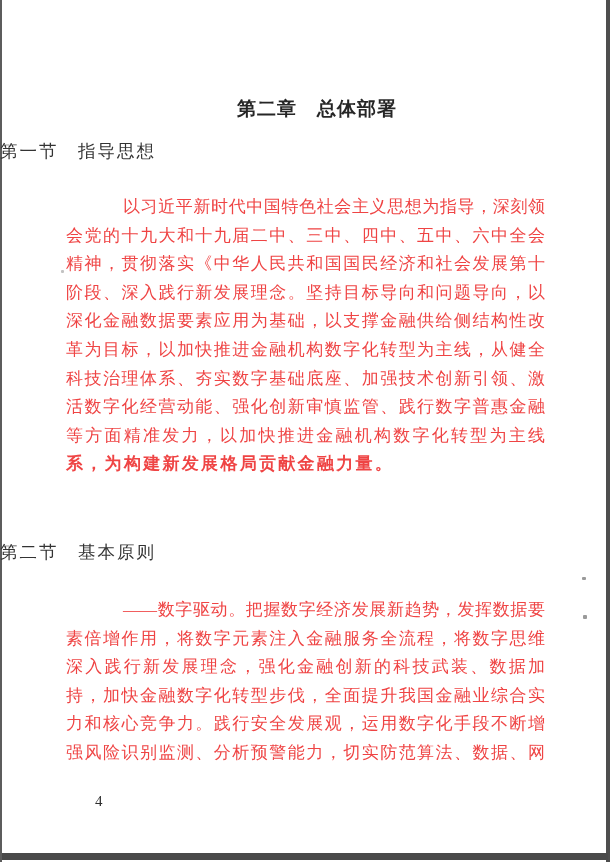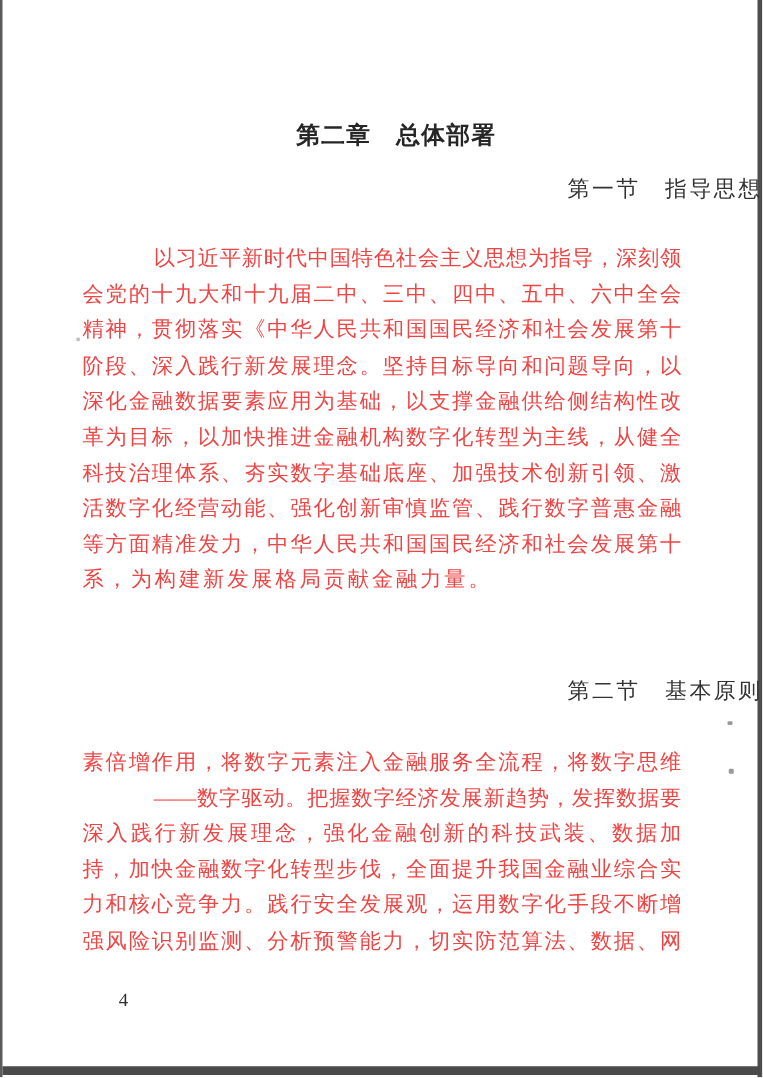--- a/index.html
+++ b/index.html
@@ -61,21 +61,21 @@
     line-height: 24px;
     letter-spacing: 1px;
     color: #262626;
     white-space: pre;
   }
   .section-title {
     position: absolute;
     left: 0;
     width: 610px;
     margin: 0;
-    text-align: right;
+    text-align: left;
     font-weight: normal;
     font-size: 17.5px;
     line-height: 24px;
     letter-spacing: 2px;
     color: #333333;
     white-space: pre;
   }
   .section-title.t1 { top: 139px; }
   .section-title.t2 { top: 540px; }
 
@@ -94,20 +94,21 @@
     text-align-last: justify;
     letter-spacing: 0;
     white-space: nowrap;
     color: #ef4444;
   }
   .line.indent { text-indent: 57px; }
   .line.lastline {
     text-align: left;
     text-align-last: left;
     letter-spacing: 2.3px;
+    font-weight: bold;
   }
   .page-number {
     position: absolute;
     left: 95px;
     top: 791px;
     font-size: 15px;
     line-height: 20px;
     color: #2e2e2e;
   }
 </style>
@@ -130,29 +131,29 @@
 
     <div class="para p1">
       <div class="line indent">以习近平新时代中国特色社会主义思想为指导，深刻领</div>
       <div class="line">会党的十九大和十九届二中、三中、四中、五中、六中全会</div>
       <div class="line">精神，贯彻落实《中华人民共和国国民经济和社会发展第十</div>
       <div class="line">阶段、深入践行新发展理念。坚持目标导向和问题导向，以</div>
       <div class="line">深化金融数据要素应用为基础，以支撑金融供给侧结构性改</div>
       <div class="line">革为目标，以加快推进金融机构数字化转型为主线，从健全</div>
       <div class="line">科技治理体系、夯实数字基础底座、加强技术创新引领、激</div>
       <div class="line">活数字化经营动能、强化创新审慎监管、践行数字普惠金融</div>
-      <div class="line">等方面精准发力，中华人民共和国国民经济和社会发展第十</div>
+      <div class="line">等方面精准发力，以加快推进金融机构数字化转型为主线</div>
       <div class="line lastline">系，为构建新发展格局贡献金融力量。</div>
     </div>
 
     <h2 class="section-title t2">第二节　基本原则</h2>
 
     <div class="para p2">
+      <div class="line indent">——数字驱动。把握数字经济发展新趋势，发挥数据要</div>
       <div class="line">素倍增作用，将数字元素注入金融服务全流程，将数字思维</div>
-      <div class="line indent">——数字驱动。把握数字经济发展新趋势，发挥数据要</div>
       <div class="line">深入践行新发展理念，强化金融创新的科技武装、数据加</div>
       <div class="line">持，加快金融数字化转型步伐，全面提升我国金融业综合实</div>
       <div class="line">力和核心竞争力。践行安全发展观，运用数字化手段不断增</div>
       <div class="line">强风险识别监测、分析预警能力，切实防范算法、数据、网</div>
     </div>
 
     <div class="page-number">4</div>
 
   </div>
 </div>

